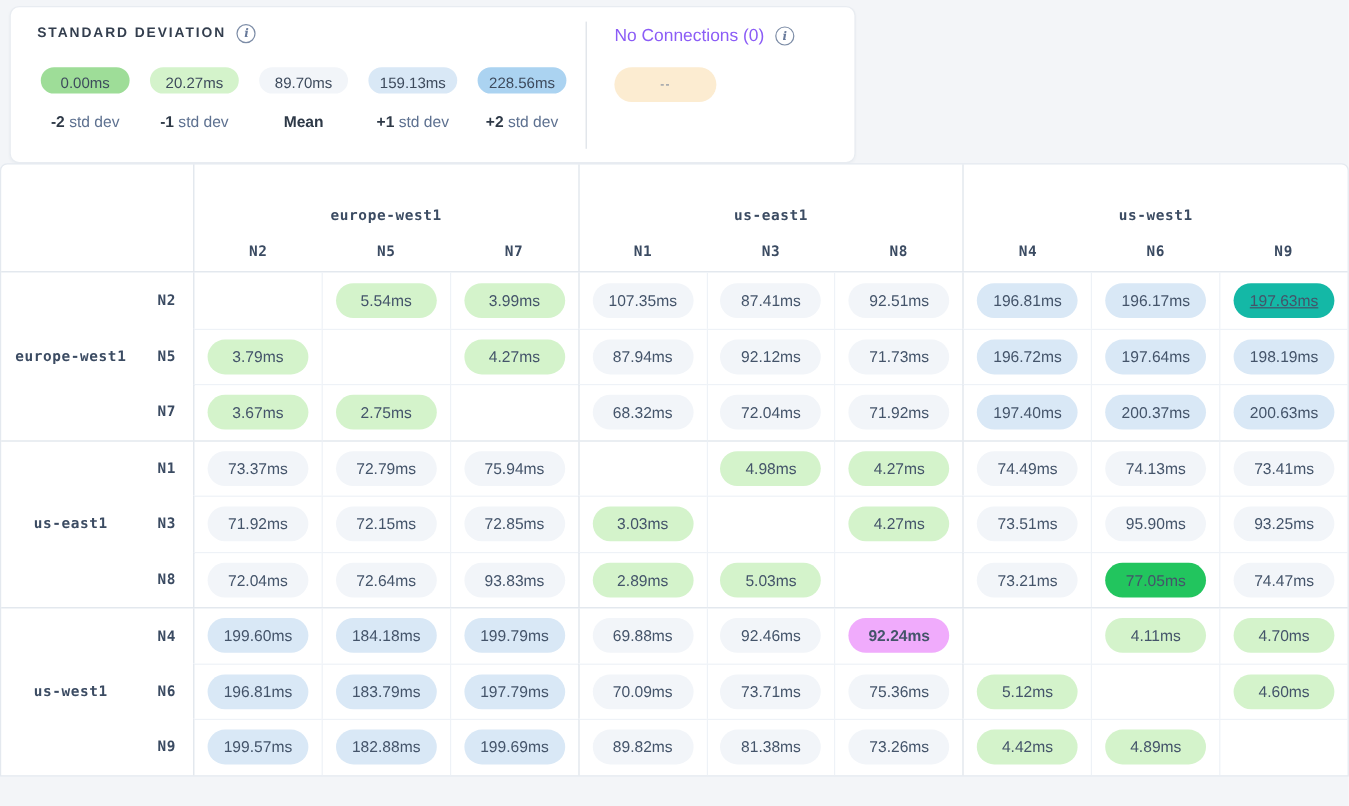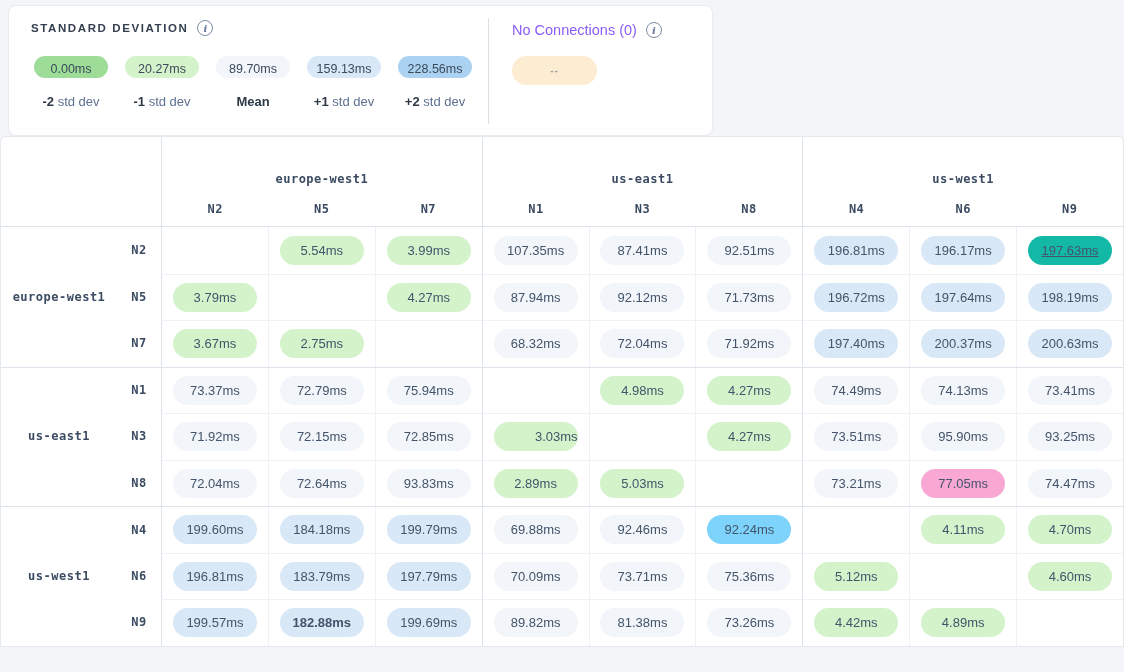--- a/index.html
+++ b/index.html
@@ -272,21 +272,21 @@
         <div class="cell gcol">
           <span class="pill" style="background: rgb(242, 245, 249);">71.92ms</span>
         </div>
         <div class="cell">
           <span class="pill" style="background: rgb(242, 245, 249);">72.15ms</span>
         </div>
         <div class="cell">
           <span class="pill" style="background: rgb(242, 245, 249);">72.85ms</span>
         </div>
         <div class="cell gcol">
-          <span class="pill" style="background: rgb(212, 243, 203); text-align: right;">3.03ms</span>
+          <span class="pill" style="background: rgb(212, 243, 203);">3.03ms</span>
         </div>
         <div class="cell"></div>
         <div class="cell">
           <span class="pill" style="background: rgb(212, 243, 203);">4.27ms</span>
         </div>
         <div class="cell gcol">
           <span class="pill" style="background: rgb(242, 245, 249);">73.51ms</span>
         </div>
         <div class="cell">
           <span class="pill" style="background: rgb(242, 245, 249);">95.90ms</span>
@@ -313,21 +313,21 @@
           <span class="pill" style="background: rgb(212, 243, 203);">2.89ms</span>
         </div>
         <div class="cell">
           <span class="pill" style="background: rgb(212, 243, 203);">5.03ms</span>
         </div>
         <div class="cell"></div>
         <div class="cell gcol">
           <span class="pill" style="background: rgb(242, 245, 249);">73.21ms</span>
         </div>
         <div class="cell">
-          <span class="pill" style="background: #f9a8d4;">77.05ms</span>
+          <span class="pill" style="background: #22c55e;">77.05ms</span>
         </div>
         <div class="cell">
           <span class="pill" style="background: rgb(242, 245, 249);">74.47ms</span>
         </div>
       </div>
       <div class="mrow gstart">
         <div class="rowlabel">
           <div class="rlregion mono"></div>
           <div class="rlnode mono">N4</div>
         </div>
@@ -340,21 +340,21 @@
         <div class="cell">
           <span class="pill" style="background: rgb(217, 232, 246);">199.79ms</span>
         </div>
         <div class="cell gcol">
           <span class="pill" style="background: rgb(242, 245, 249);">69.88ms</span>
         </div>
         <div class="cell">
           <span class="pill" style="background: rgb(242, 245, 249);">92.46ms</span>
         </div>
         <div class="cell">
-          <span class="pill" style="background: #7dd3fc;">92.24ms</span>
+          <span class="pill" style="background: #f0abfc; font-weight: bold;">92.24ms</span>
         </div>
         <div class="cell gcol"></div>
         <div class="cell">
           <span class="pill" style="background: rgb(212, 243, 203);">4.11ms</span>
         </div>
         <div class="cell">
           <span class="pill" style="background: rgb(212, 243, 203);">4.70ms</span>
         </div>
       </div>
       <div class="mrow inner">
@@ -390,21 +390,21 @@
       </div>
       <div class="mrow inner">
         <div class="rowlabel">
           <div class="rlregion mono"></div>
           <div class="rlnode mono">N9</div>
         </div>
         <div class="cell gcol">
           <span class="pill" style="background: rgb(217, 232, 246);">199.57ms</span>
         </div>
         <div class="cell">
-          <span class="pill" style="background: rgb(217, 232, 246); font-weight: bold;">182.88ms</span>
+          <span class="pill" style="background: rgb(217, 232, 246);">182.88ms</span>
         </div>
         <div class="cell">
           <span class="pill" style="background: rgb(217, 232, 246);">199.69ms</span>
         </div>
         <div class="cell gcol">
           <span class="pill" style="background: rgb(242, 245, 249);">89.82ms</span>
         </div>
         <div class="cell">
           <span class="pill" style="background: rgb(242, 245, 249);">81.38ms</span>
         </div>

